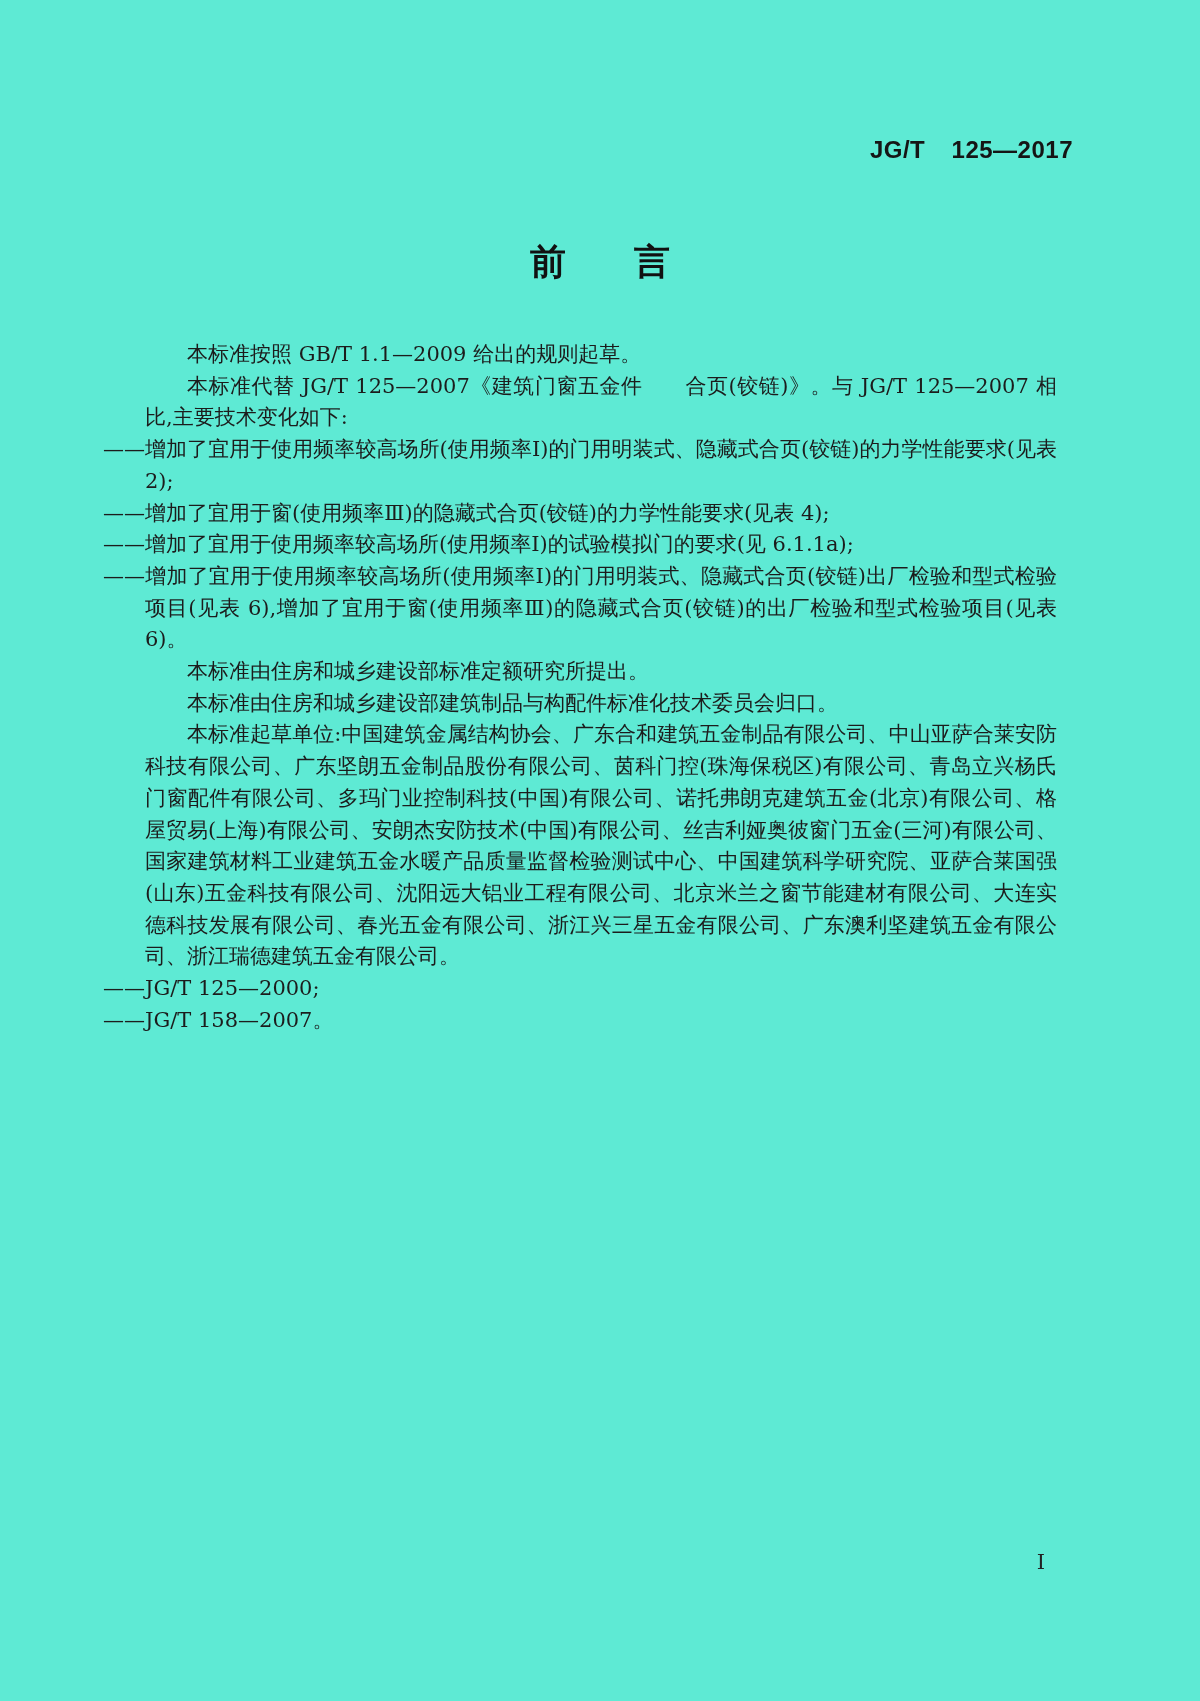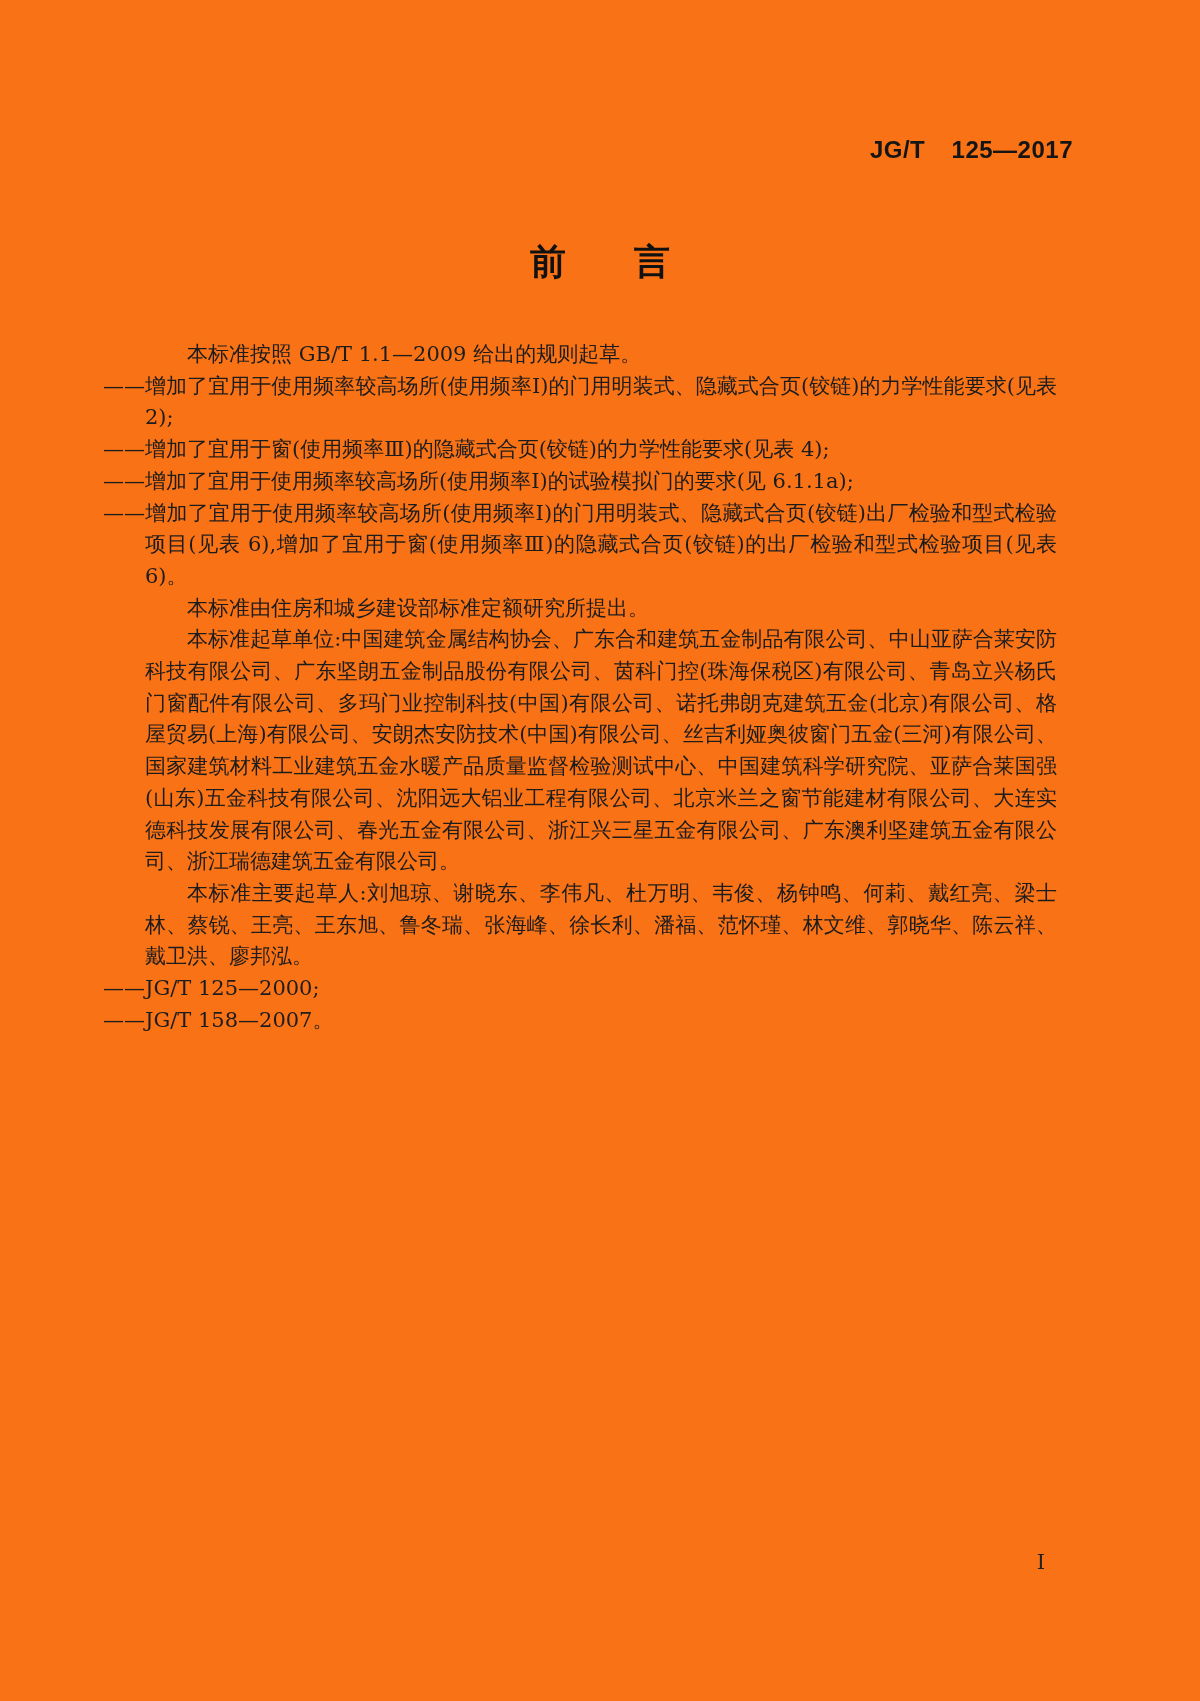--- a/index.html
+++ b/index.html
@@ -4,21 +4,21 @@
 <style>
   html, body {
     margin: 0;
     padding: 0;
     background: #e8e8e8;
   }
   .page {
     position: relative;
     width: 1200px;
     height: 1701px;
-    background: #f97316;
+    background: #5eead4;
     overflow: hidden;
     font-family: "DejaVu Serif", "Liberation Serif", serif;
     color: #1c1c1c;
   }
   .header-code {
     position: absolute;
     top: 138px;
     right: 127px;
     font-family: "Liberation Sans", "DejaVu Sans", sans-serif;
     font-weight: bold;
@@ -83,26 +83,27 @@
 
   <div class="header-code">JG/T  125—2017</div>
 
   <div class="doc-title">
     <span>前</span>
     <span>言</span>
   </div>
 
   <div class="content">
       <p class="para-indent">本标准按照 GB/T 1.1—2009 给出的规则起草。</p>
+      <p class="para-indent">本标准代替 JG/T 125—2007《建筑门窗五金件　　合页(铰链)》。与 JG/T 125—2007 相比,主要技术变化如下:</p>
       <p class="dash-item">——增加了宜用于使用频率较高场所(使用频率Ⅰ)的门用明装式、隐藏式合页(铰链)的力学性能要求(见表 2);</p>
       <p class="dash-item">——增加了宜用于窗(使用频率Ⅲ)的隐藏式合页(铰链)的力学性能要求(见表 4);</p>
       <p class="dash-item">——增加了宜用于使用频率较高场所(使用频率Ⅰ)的试验模拟门的要求(见 6.1.1a);</p>
       <p class="dash-item">——增加了宜用于使用频率较高场所(使用频率Ⅰ)的门用明装式、隐藏式合页(铰链)出厂检验和型式检验项目(见表 6),增加了宜用于窗(使用频率Ⅲ)的隐藏式合页(铰链)的出厂检验和型式检验项目(见表 6)。</p>
       <p class="para-indent">本标准由住房和城乡建设部标准定额研究所提出。</p>
+      <p class="para-indent">本标准由住房和城乡建设部建筑制品与构配件标准化技术委员会归口。</p>
       <p class="para-indent">本标准起草单位:中国建筑金属结构协会、广东合和建筑五金制品有限公司、中山亚萨合莱安防科技有限公司、广东坚朗五金制品股份有限公司、茵科门控(珠海保税区)有限公司、青岛立兴杨氏门窗配件有限公司、多玛门业控制科技(中国)有限公司、诺托弗朗克建筑五金(北京)有限公司、格屋贸易(上海)有限公司、安朗杰安防技术(中国)有限公司、丝吉利娅奥彼窗门五金(三河)有限公司、国家建筑材料工业建筑五金水暖产品质量监督检验测试中心、中国建筑科学研究院、亚萨合莱国强(山东)五金科技有限公司、沈阳远大铝业工程有限公司、北京米兰之窗节能建材有限公司、大连实德科技发展有限公司、春光五金有限公司、浙江兴三星五金有限公司、广东澳利坚建筑五金有限公司、浙江瑞德建筑五金有限公司。</p>
-      <p class="para-indent">本标准主要起草人:刘旭琼、谢晓东、李伟凡、杜万明、韦俊、杨钟鸣、何莉、戴红亮、梁士林、蔡锐、王亮、王东旭、鲁冬瑞、张海峰、徐长利、潘福、范怀瑾、林文维、郭晓华、陈云祥、戴卫洪、廖邦泓。</p>
       <p class="dash-item">——JG/T 125—2000;</p>
       <p class="dash-item">——JG/T 158—2007。</p>
     </div>
 
   <div class="page-number">Ⅰ</div>
 
 </div>
 
 </body></html>

